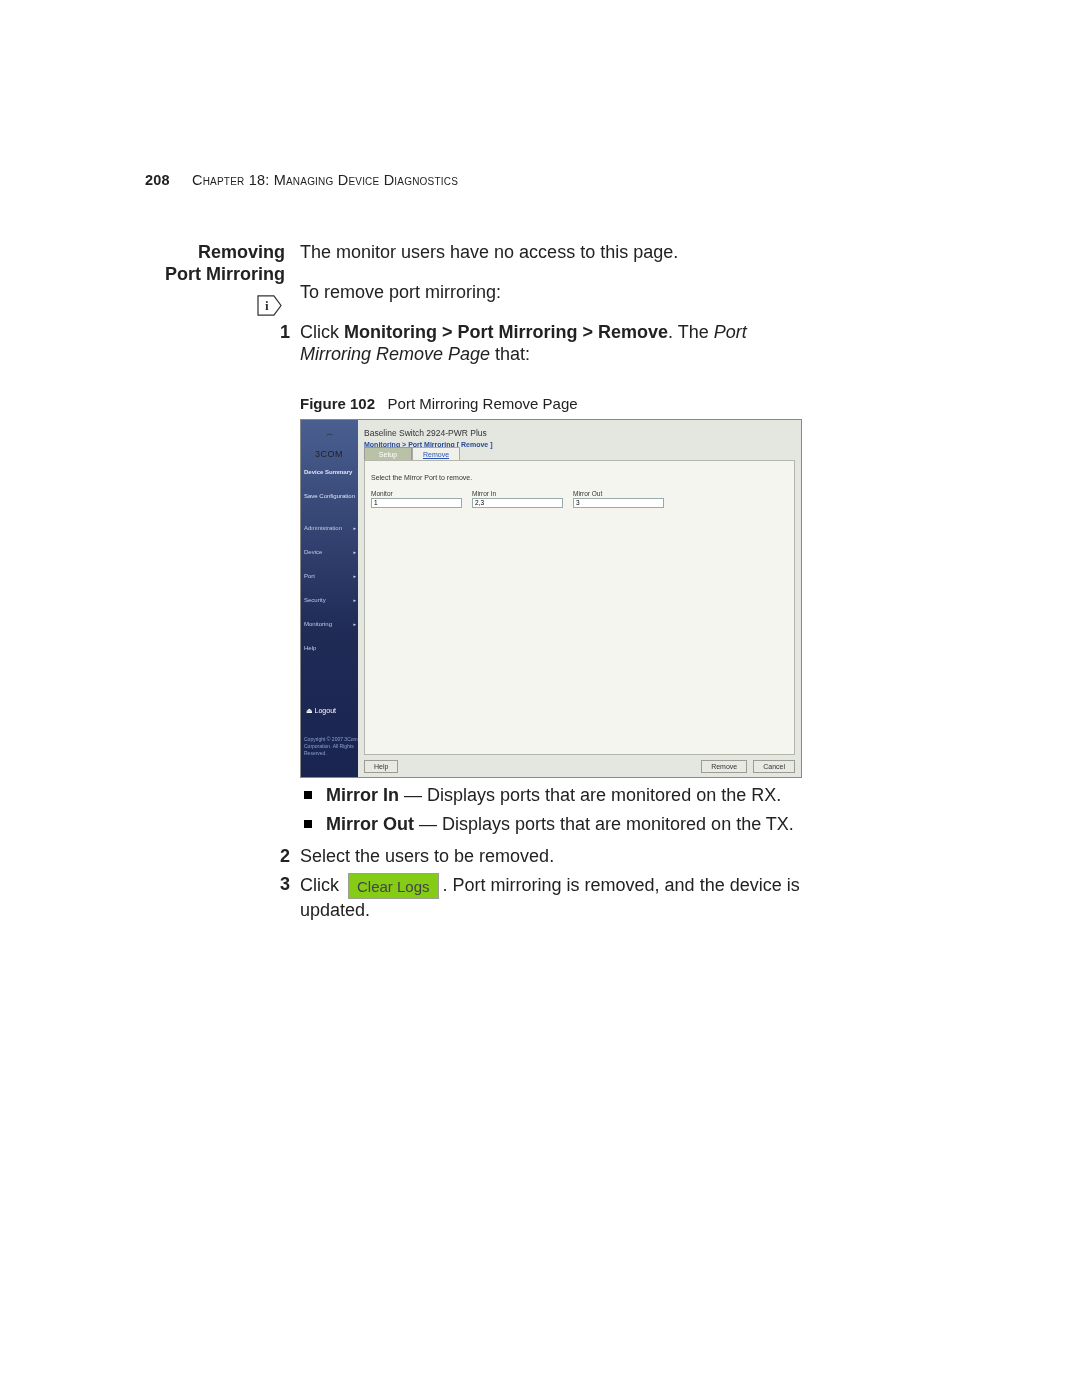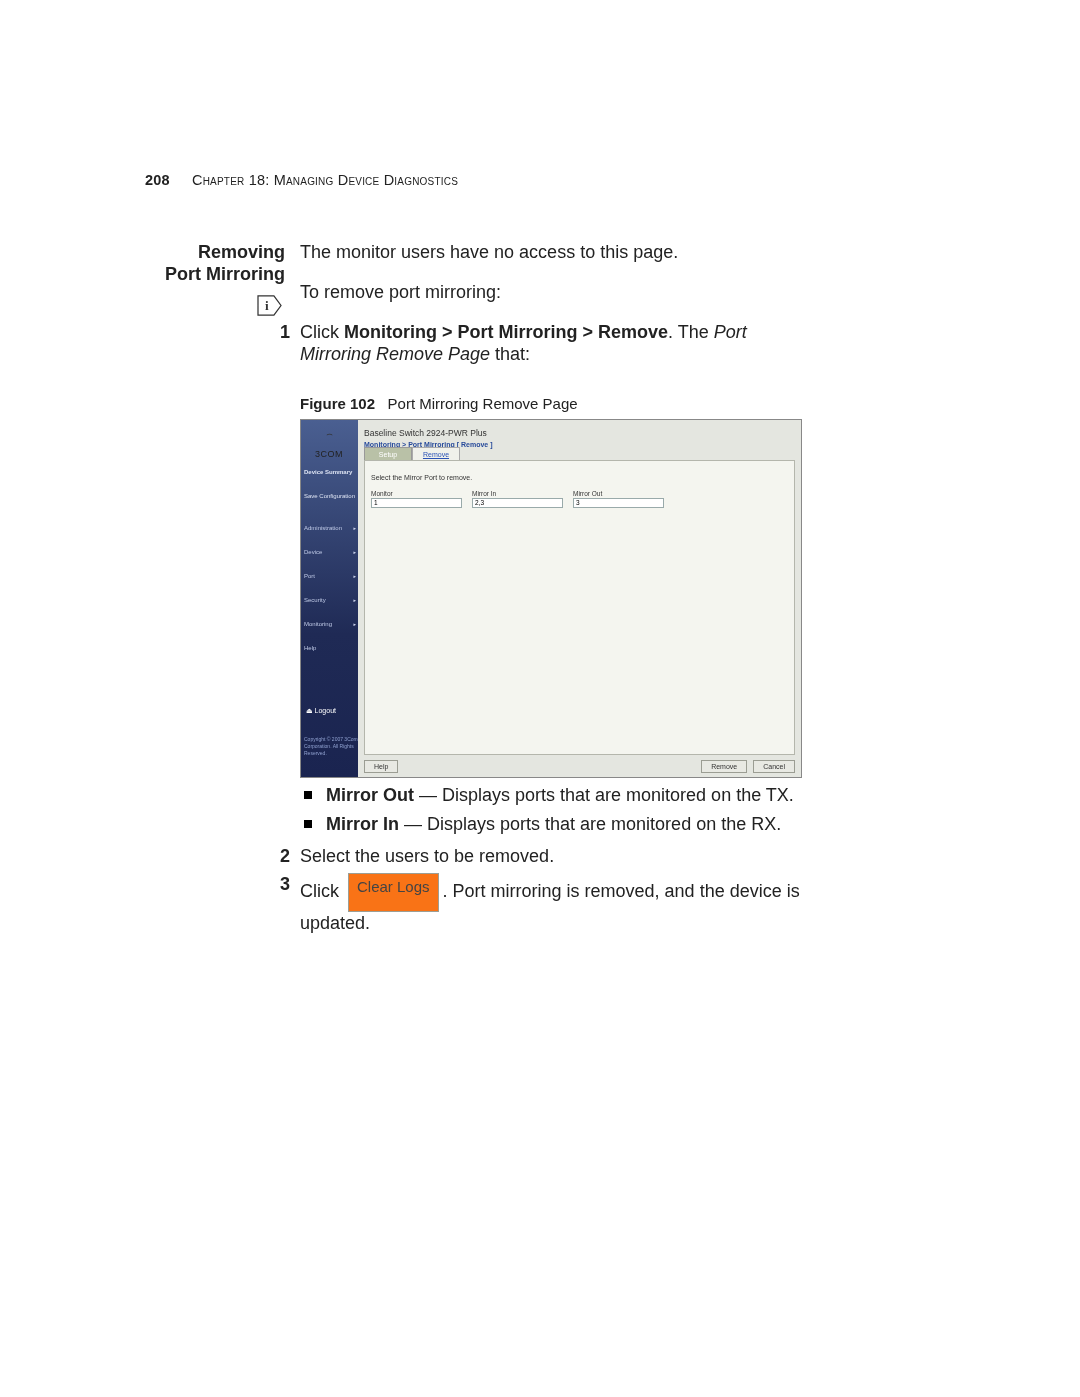--- a/index.html
+++ b/index.html
@@ -284,23 +284,23 @@
     left: 4px;
     top: 7px;
     width: 8px;
     height: 8px;
     background: #000;
   }
 
   .inline-btn {
     display: inline-block;
     vertical-align: middle;
-    background: #f97316;
+    background: #84cc16;
     border: 1px solid #9c9e94;
-    padding: 2px 8px 13px;
+    padding: 2px 8px 0;
     font-size: 15px;
     color: #444;
     font-family: Verdana, Arial, sans-serif;
     margin: 0 4px;
   }
 </style>
 </head>
 <body>
 
 <div class="page">
@@ -398,22 +398,22 @@
           <div class="ff-btn-group">
             <button class="ff-btn">Remove</button>
             <button class="ff-btn">Cancel</button>
           </div>
         </div>
       </div>
     </div>
 
 
     <ul class="bullet-list">
+      <li><b>Mirror In</b><span> — Displays ports that are monitored on the RX.</span></li>
       <li><b>Mirror Out</b><span> — Displays ports that are monitored on the TX.</span></li>
-      <li><b>Mirror In</b><span> — Displays ports that are monitored on the RX.</span></li>
     </ul>
 
     <div class="step-row">
       <div class="step-num">2</div>
       <div class="step-body">Select the users to be removed.</div>
     </div>
 
     <div class="step-row">
       <div class="step-num">3</div>
       <div class="step-body">

